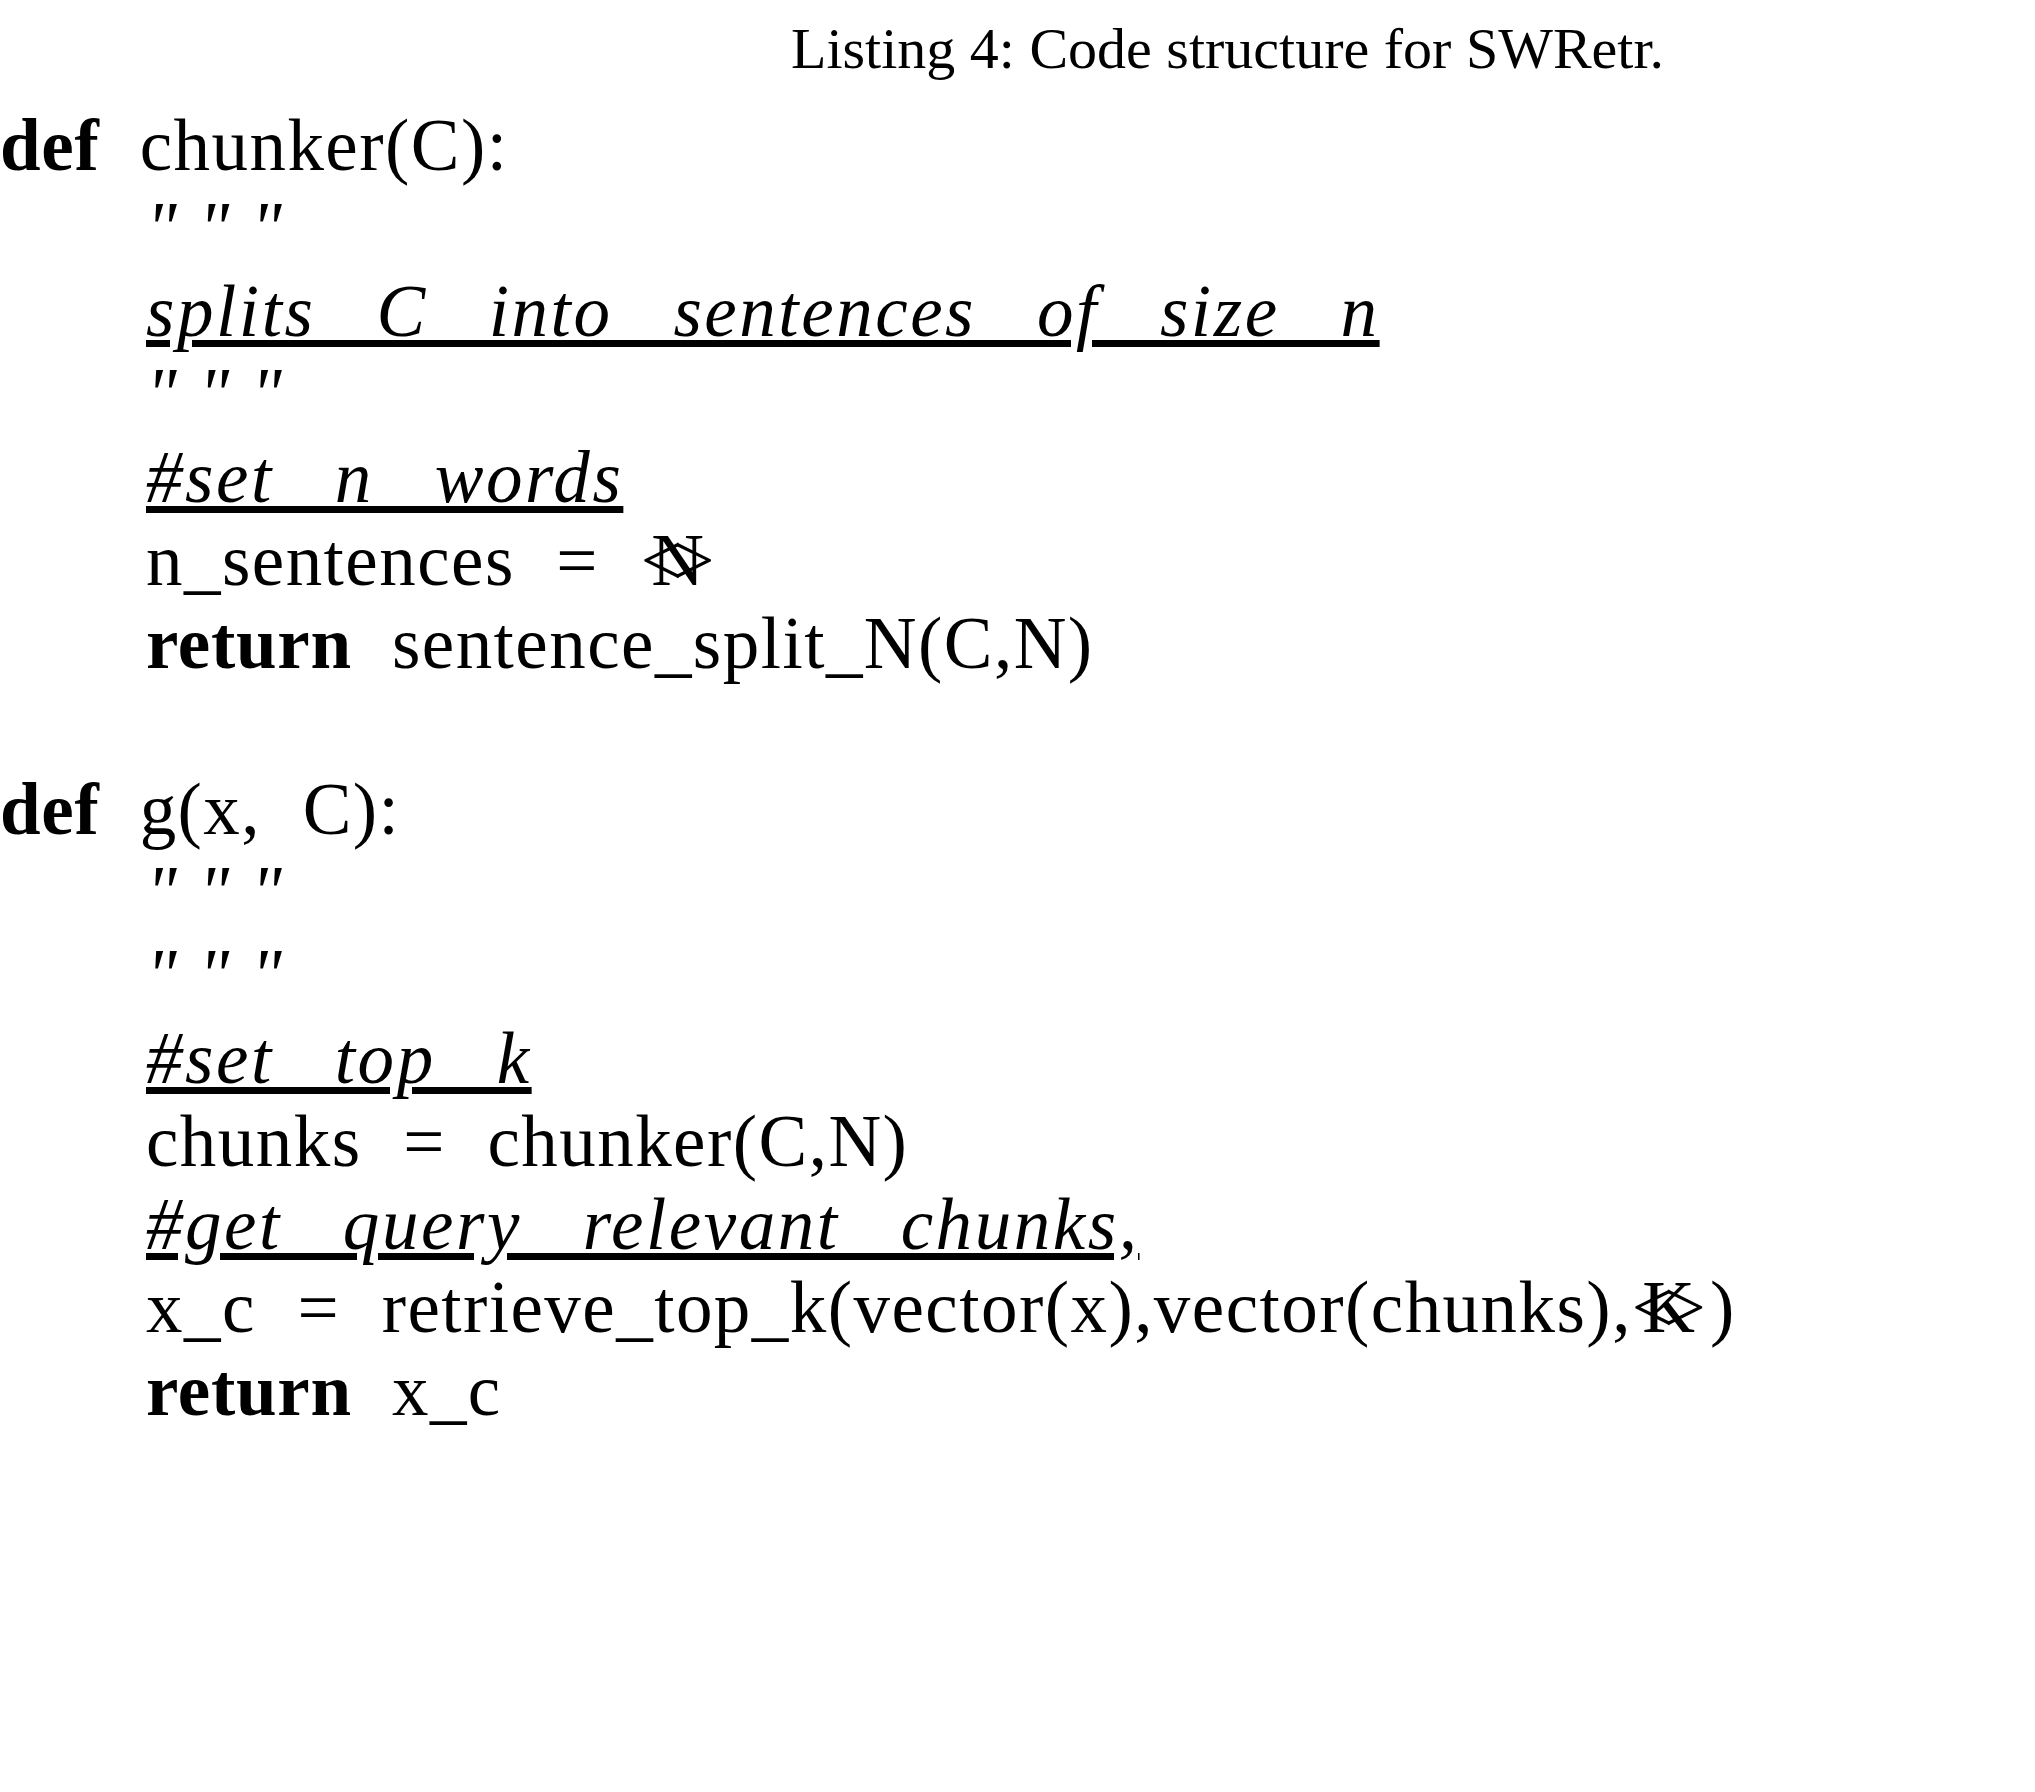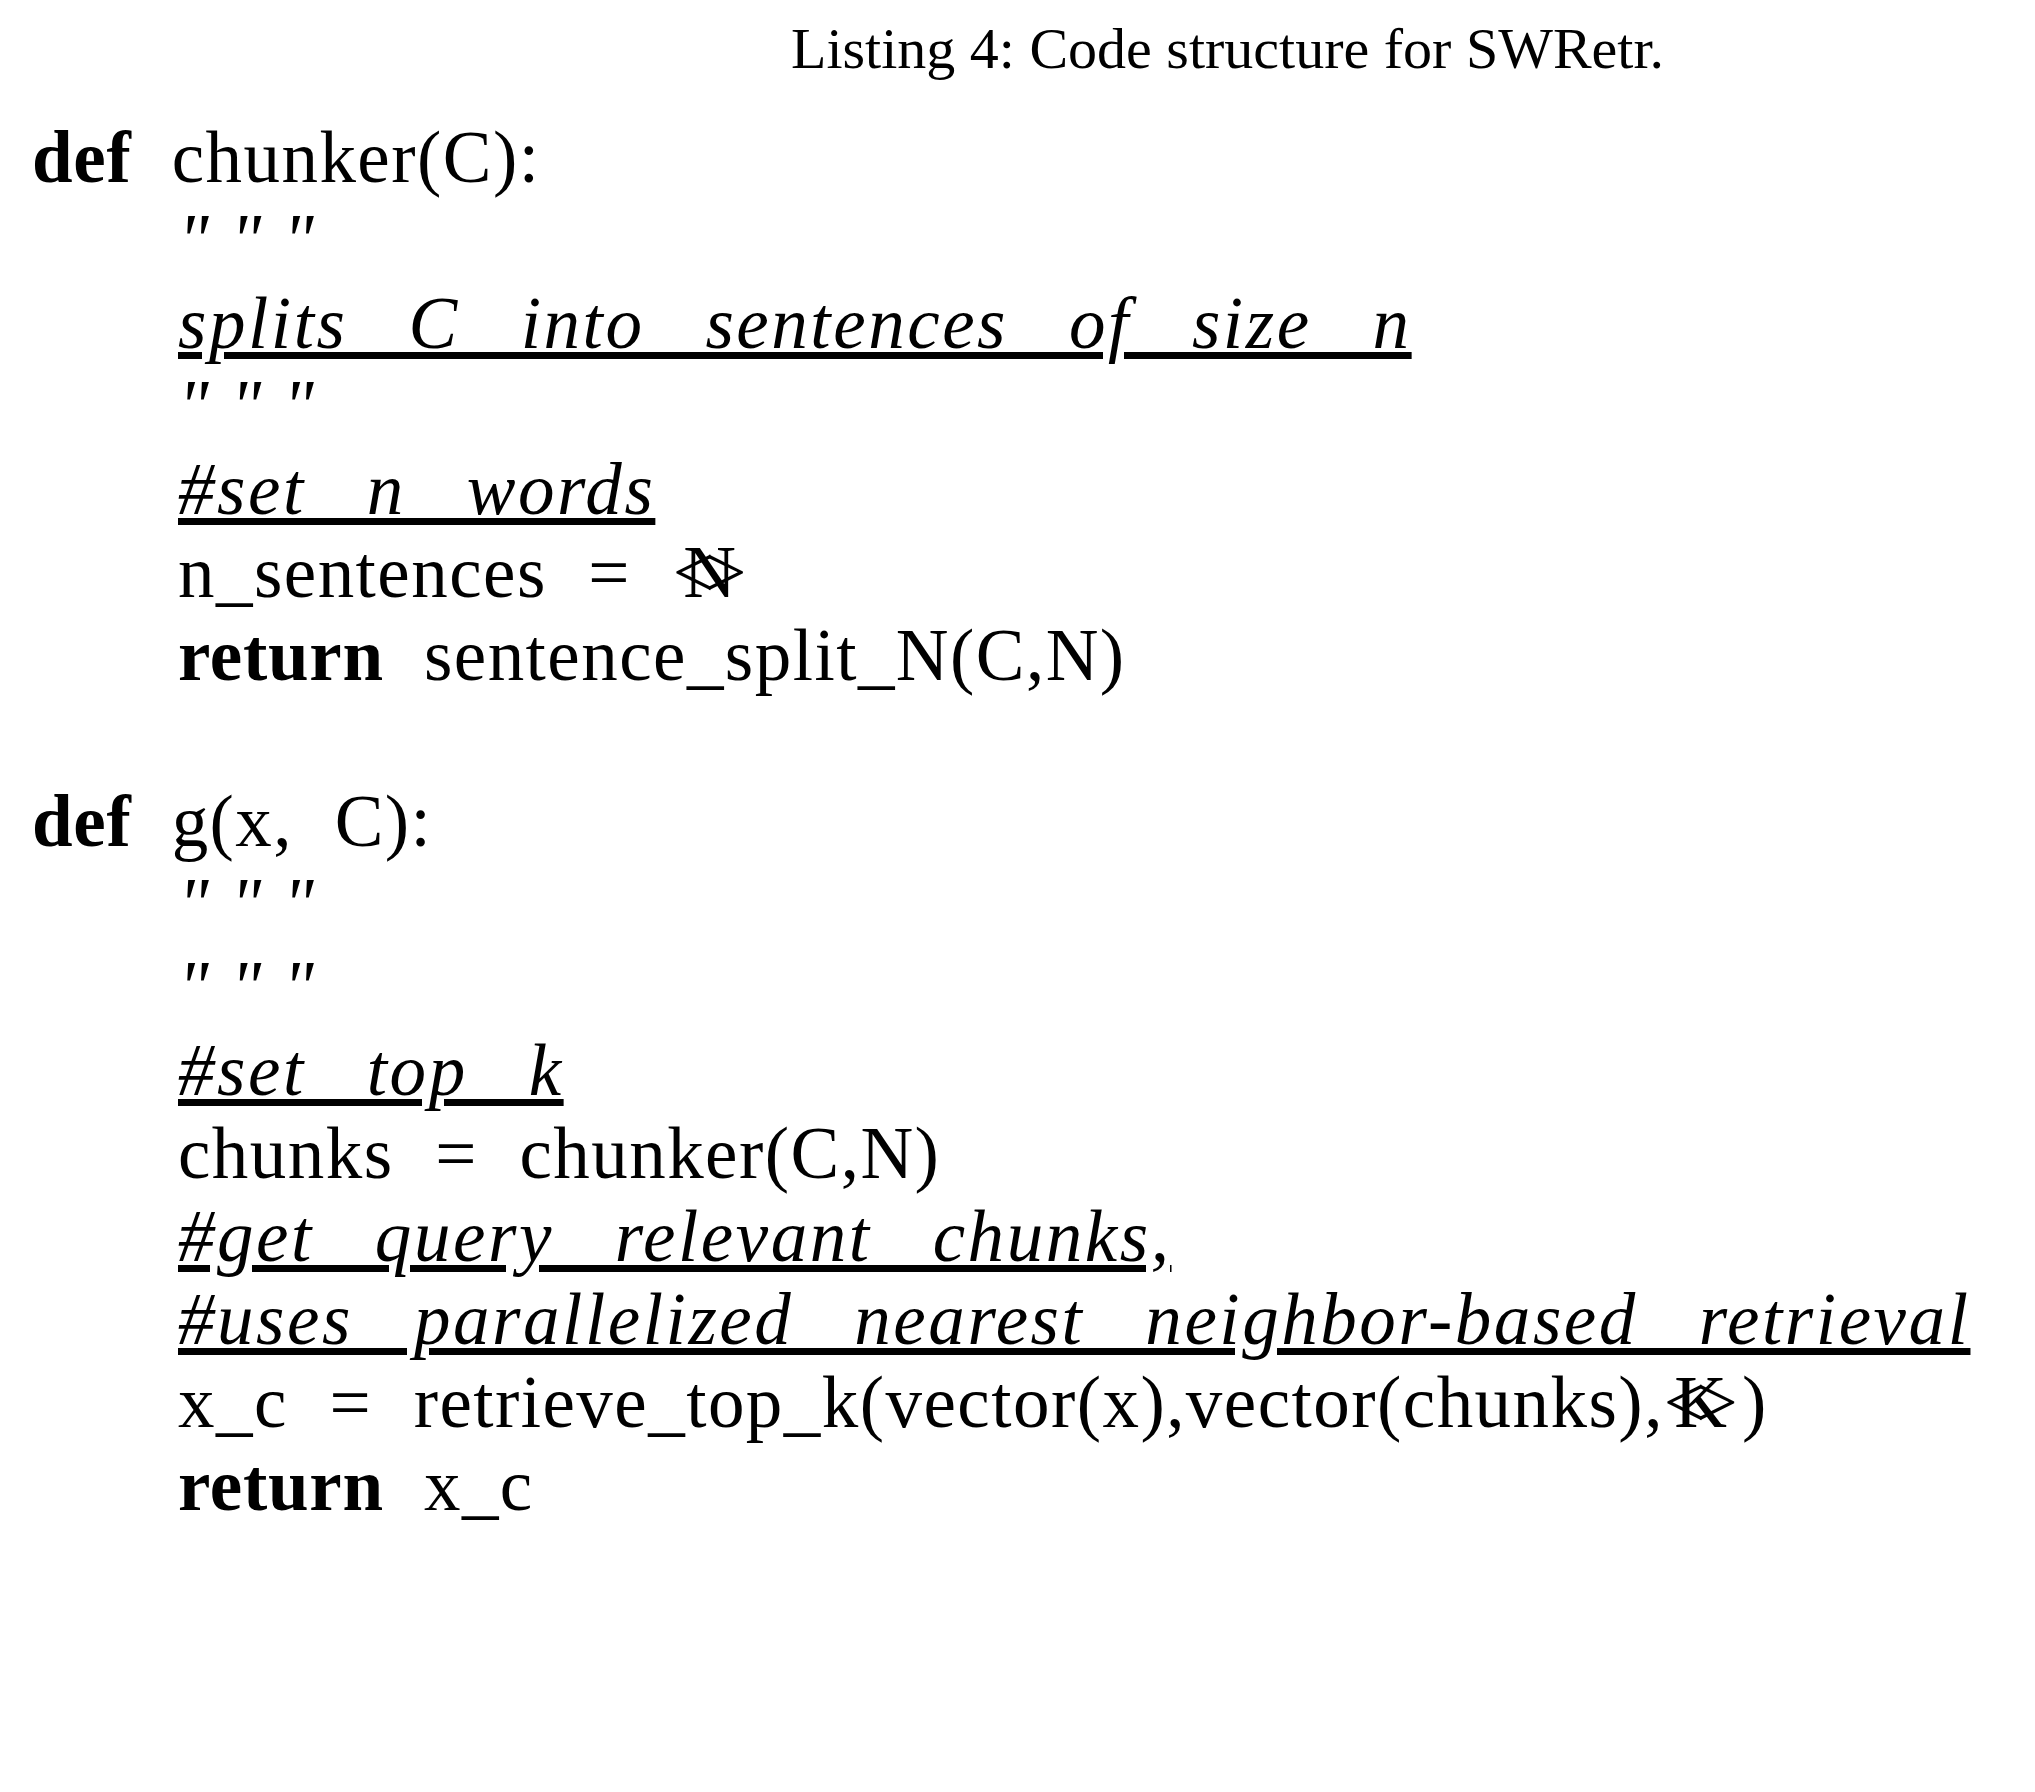--- a/index.html
+++ b/index.html
@@ -12,22 +12,21 @@
     overflow: hidden;
   }
   .caption {
     margin: 14.6px 0 0 420px;      
     font-size: 58px;
     line-height: 67px;
     text-align: center;
     white-space: nowrap;
   }
   .code {
-    margin-top: 34px;
-    padding-left: 32px;
+    margin-top: 22px;
   }
   .line {
     height: 83px;
     line-height: 83px;
     font-size: 73px;
     white-space: nowrap;
     letter-spacing: 0.02em;
     word-spacing: 0.30em;
   }
   .ind { padding-left: 146px; }
@@ -78,20 +77,19 @@
   <div class="line ind"><span class="doc">"""</span></div>
 
   <div class="line ind"><span class="cmt">#set top k</span></div>
 
 
 
   <div class="line ind"><span>chunks = chunker(C,N)</span></div>
 
   <div class="line ind"><span class="cmt">#get query relevant chunks,</span></div>
 
-  <div class="line ind"><span class="cmt">#uses parallelized nearest neighbor-based retrieval</span></div>
 
   <div class="line ind"><span>x_c = retrieve_top_k(vector(x),vector(chunks),</span><span class="tok">&lt;K&gt;</span><span>)</span></div>
 
   <div class="line ind"><span class="kw">return</span><span>x_c</span></div>
 
 </div>
 
 
 </body></html>

